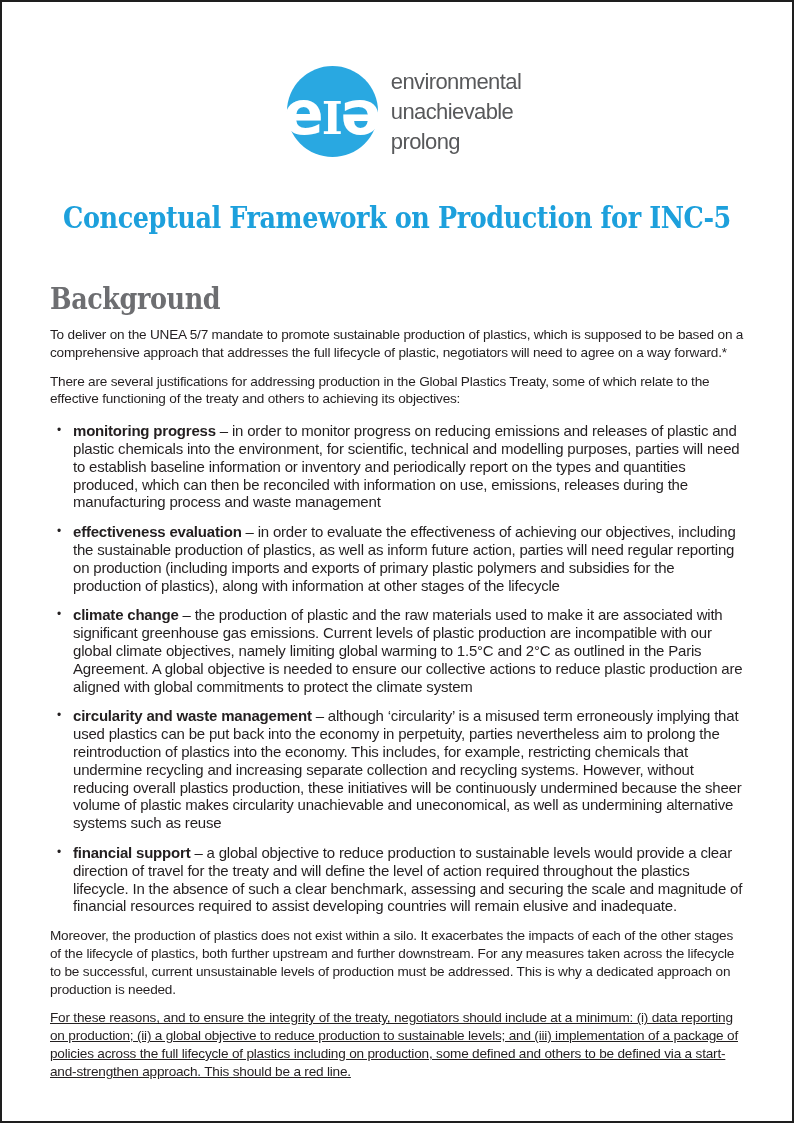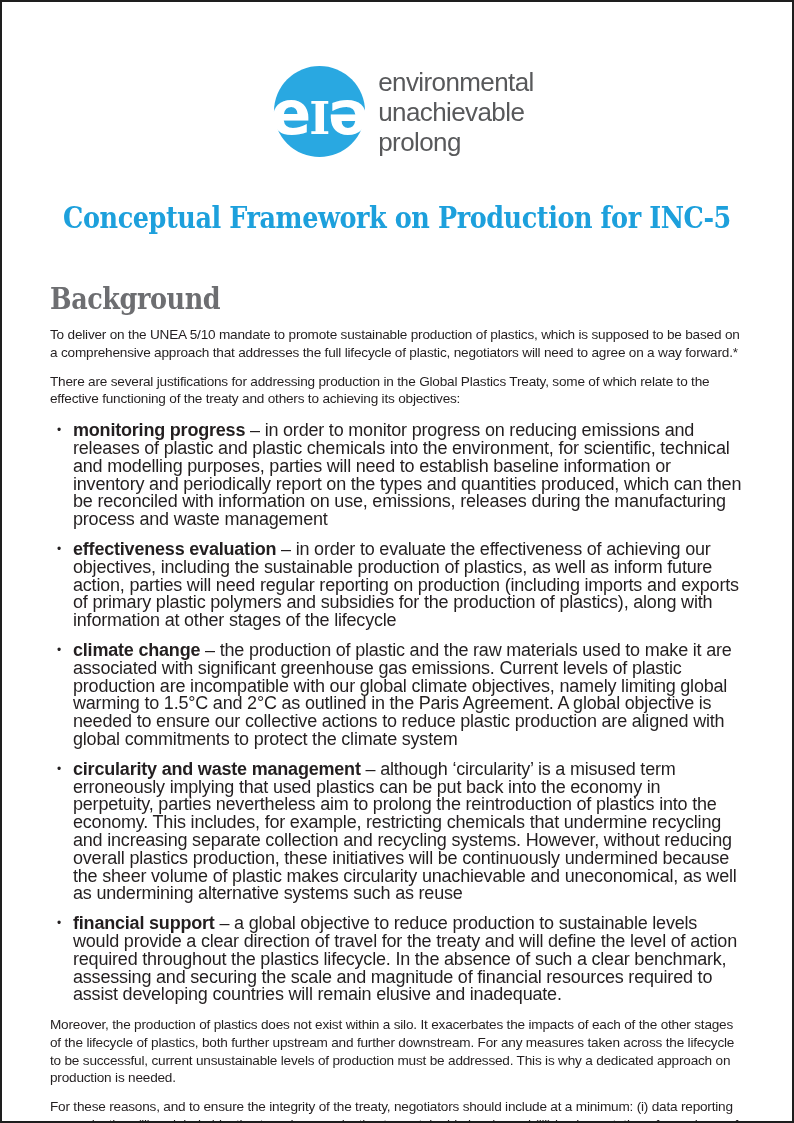--- a/index.html
+++ b/index.html
@@ -34,21 +34,21 @@
   .monogram {
     display: flex; align-items: baseline;
     color: #fff; font-weight: bold; line-height: 1;
     position: relative; top: 1px;
   }
   .monogram .g-e, .monogram .g-schwa { font-family: "DejaVu Sans", sans-serif; font-size: 60px; }
   .monogram .g-i { font-family: "DejaVu Serif", serif; font-size: 45px; margin: 0 -2px; }
   .wordmark {
     display: flex; flex-direction: column;
     color: var(--logo-text-gray, #58595b);
-    font-size: 26px; line-height: 30px; letter-spacing: -0.6px;
+    font-size: 22px; line-height: 30px; letter-spacing: -0.6px;
   }
 
   
   .doc-title {
     margin: 44px 0 0;
     text-align: center;
     color: var(--brand-blue, #1da0dc);
     font-family: "DejaVu Serif", serif;
     font-weight: 700;
     font-size: 29px;
@@ -76,34 +76,34 @@
   }
   .bullets {
     list-style: none;
     margin: 14px 48px 1px;
     padding: 0;
   }
   .bullets li {
     position: relative;
     padding-left: 23px;
     margin-bottom: 12px;
-    font-size: 18px;
+    font-size: 15px;
     line-height: 17.8px;
     letter-spacing: -0.2px;
     color: var(--body-text, #231f20);
   }
   .bullets li::before {
     content: "\2022";
     position: absolute;
     left: 7px; top: 0;
     font-size: 12px;
     color: var(--body-text, #231f20);
   }
   .lead { font-weight: 700; }
-  .para.last { margin-bottom: 12px; }
+  .para.last { margin-bottom: 12px; text-decoration: underline; }
 </style>
 </head>
 <body>
 
 <div class="page">
 
   <header class="logo-row">
     <div class="logo-circle">
       <span class="monogram">
           <span class="g-e">e</span>
@@ -115,21 +115,21 @@
       <span>environmental</span>
       <span>unachievable</span>
       <span>prolong</span>
     </div>
   </header>
 
   <h1 class="doc-title">Conceptual Framework on Production for INC-5</h1>
 
   <h2 class="section-heading">Background</h2>
 
-  <p class="para">To deliver on the UNEA 5/10 mandate to promote sustainable production of plastics, which is supposed to be based on a comprehensive approach that addresses the full lifecycle of plastic, negotiators will need to agree on a way forward.*</p>
+  <p class="para">To deliver on the UNEA 5/7 mandate to promote sustainable production of plastics, which is supposed to be based on a comprehensive approach that addresses the full lifecycle of plastic, negotiators will need to agree on a way forward.*</p>
   <p class="para">There are several justifications for addressing production in the Global Plastics Treaty, some of which relate to the effective functioning of the treaty and others to achieving its objectives:</p>
 
   <ul class="bullets">
     <li><span class="lead">monitoring progress</span><span> – in order to monitor progress on reducing emissions and releases of plastic and plastic chemicals into the environment, for scientific, technical and modelling purposes, parties will need to establish baseline information or inventory and periodically report on the types and quantities produced, which can then be reconciled with information on use, emissions, releases during the manufacturing process and waste management</span></li>
     <li><span class="lead">effectiveness evaluation</span><span> – in order to evaluate the effectiveness of achieving our objectives, including the sustainable production of plastics, as well as inform future action, parties will need regular reporting on production (including imports and exports of primary plastic polymers and subsidies for the production of plastics), along with information at other stages of the lifecycle</span></li>
     <li><span class="lead">climate change</span><span> – the production of plastic and the raw materials used to make it are associated with significant greenhouse gas emissions. Current levels of plastic production are incompatible with our global climate objectives, namely limiting global warming to 1.5°C and 2°C as outlined in the Paris Agreement. A global objective is needed to ensure our collective actions to reduce plastic production are aligned with global commitments to protect the climate system</span></li>
     <li><span class="lead">circularity and waste management</span><span> – although ‘circularity’ is a misused term erroneously implying that used plastics can be put back into the economy in perpetuity, parties nevertheless aim to prolong the reintroduction of plastics into the economy. This includes, for example, restricting chemicals that undermine recycling and increasing separate collection and recycling systems. However, without reducing overall plastics production, these initiatives will be continuously undermined because the sheer volume of plastic makes circularity unachievable and uneconomical, as well as undermining alternative systems such as reuse</span></li>
     <li><span class="lead">financial support</span><span> – a global objective to reduce production to sustainable levels would provide a clear direction of travel for the treaty and will define the level of action required throughout the plastics lifecycle. In the absence of such a clear benchmark, assessing and securing the scale and magnitude of financial resources required to assist developing countries will remain elusive and inadequate.</span></li>
   </ul>
 

